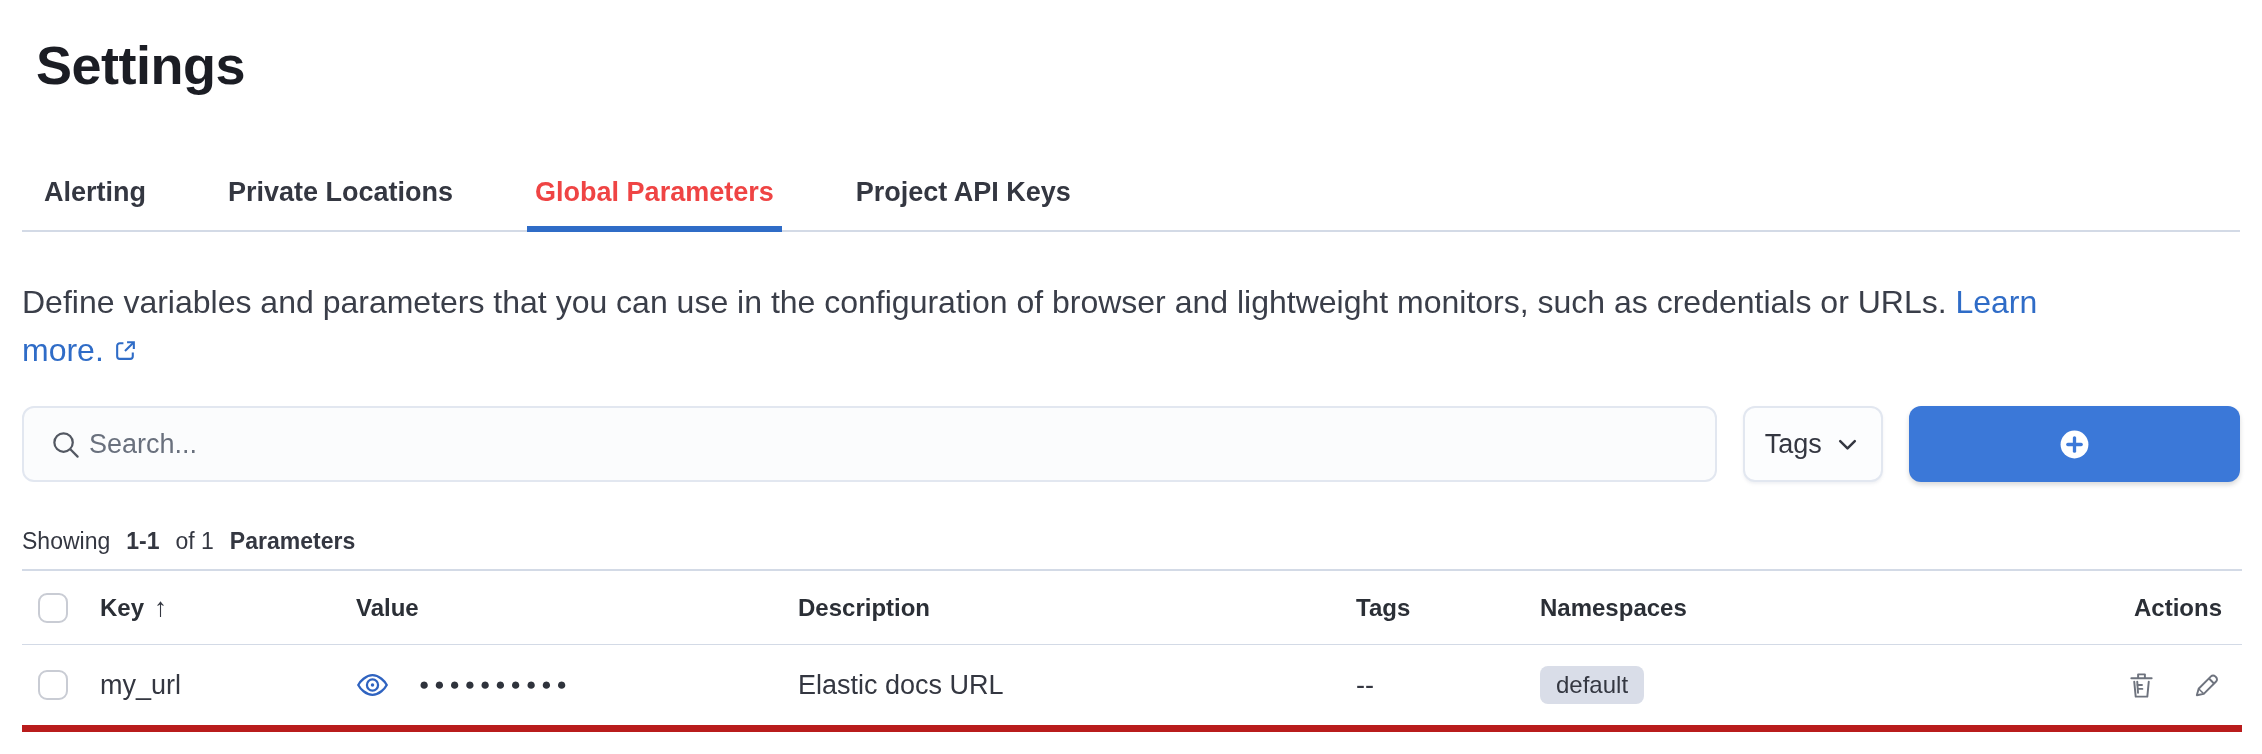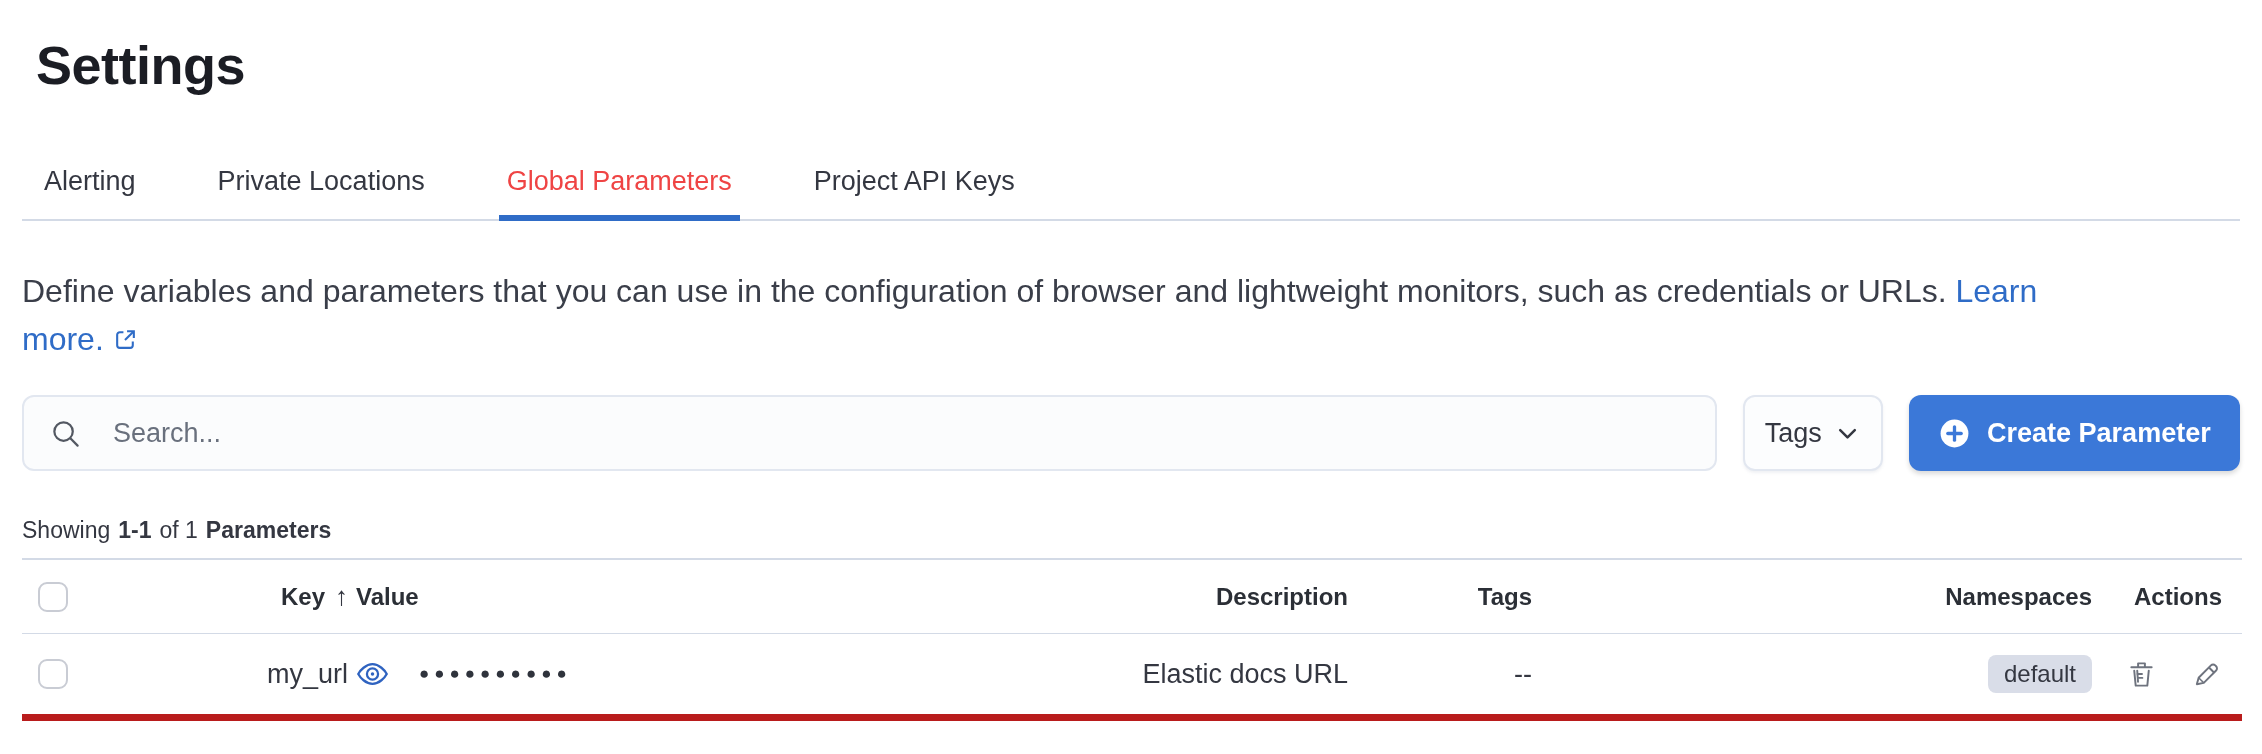--- a/index.html
+++ b/index.html
@@ -7,61 +7,61 @@
     font-family:"Liberation Sans","DejaVu Sans",sans-serif; color:#343741; }
   .container { padding:0 22px; width:2262px; }
 
   
   .page-title { margin:34px 0 0 14px; font-size:54px; font-weight:700;
     color:#1b1d24; letter-spacing:-0.5px; }
 
   
   .tabs { display:flex; gap:70px; margin-top:70px; padding-left:16px;
     border-bottom:2px solid #d3dae6; }
-  .tab { font-size:27px; font-weight:400; color:#343741; padding:0 6px 22px 6px;
-    cursor:pointer; position:relative; white-space:nowrap; }
+  .tab { font-size:27px; font-weight:700; color:#343741; padding:0 6px 22px 6px;
+    cursor:pointer; position:relative; white-space:nowrap;margin-top:11px; }
   .tab.active { color:#ef4444; }
   .tab.active::after { content:""; position:absolute; left:-2px; right:-2px;
     bottom:-2px; height:6px; background:#2f6cc7; }
 
   
   .desc { margin-top:46px; font-size:32px; line-height:48px; color:#3a3e49;
     max-width:2040px; }
   .desc a { color:#2f6cc7; text-decoration:none; cursor:pointer; }
   .ext-icon { display:inline-block; vertical-align:-2px; margin-left:9px; }
 
   
   .toolbar { display:flex; margin-top:30px; gap:26px; align-items:center; }
   .search-box { flex:0 0 1695px; height:76px; background:#fbfcfd;
     border:2px solid #e2e7f0; border-radius:12px; display:flex;
     align-items:center; padding:0 26px; }
   .search-box input { border:none; outline:none; background:transparent;
-    font-size:27px; color:#b91c1c; margin-left:32px; flex:1;
+    font-size:27px; color:#b91c1c; margin-left:8px; flex:1;
     font-family:"Liberation Sans","DejaVu Sans",sans-serif; }
   .search-box input::placeholder { color:#69707d; }
   .tags-btn { height:76px; width:140px; background:#fcfdfe;
     border:2px solid #e2e7f0; border-radius:12px; display:flex;
     align-items:center; justify-content:center; gap:12px; font-size:27px;
     font-weight:500; color:#343741; cursor:pointer;
     box-shadow:0 2px 3px rgba(152,162,179,0.15); }
   .create-btn { height:76px; width:332px; background:#3b78d8; border:none;
     border-radius:12px; display:flex; align-items:center; justify-content:center;
     gap:16px; font-size:27px; font-weight:600; color:#fff; cursor:pointer;
     box-shadow:0 3px 5px rgba(0,0,0,0.15);
     font-family:"Liberation Sans","DejaVu Sans",sans-serif; }
 
   
   .summary { margin-top:46px; font-size:23px; color:#343741; display:flex;
-    gap:8px; align-items:baseline; }
+    gap:16px; align-items:baseline; }
   .summary .b { font-weight:700; }
 
   .divider { margin-top:14px; height:2px; background:#d3dae6; width:2220px; }
 
   
-  .thead, .trow { display:flex; align-items:center; width:2220px;text-align:right; }
+  .thead, .trow { display:flex; align-items:center; width:2220px; }
   .thead { height:74px; border-bottom:1px solid #d3dae6; font-size:24px;
     font-weight:700; color:#2b2f36; }
   .trow { height:87px; border-bottom:7px solid #b91c1c; font-size:27px; }
   .col-check { width:70px; padding-left:16px; display:flex; align-items:center; }
   .col-key { width:256px; padding-left:8px; }
   .col-value { width:442px; padding-left:8px; display:flex; align-items:center; gap:30px; }
   .col-desc { width:558px; padding-left:8px; }
   .col-tags { width:184px; padding-left:8px; }
   .col-ns { width:560px; padding-left:8px; }
   .col-actions { flex:1; padding-right:20px; display:flex;
@@ -119,21 +119,20 @@
       </span>
     </button>
     <button class="create-btn">
       <span style="display:flex">
         <svg viewBox="0 0 32 32" width="33" height="33">
             <circle cx="16" cy="16" r="13.5" fill="#ffffff"></circle>
             <line x1="16" y1="9.5" x2="16" y2="22.5" stroke="#3b78d8" stroke-width="3.2" stroke-linecap="round"></line>
             <line x1="9.5" y1="16" x2="22.5" y2="16" stroke="#3b78d8" stroke-width="3.2" stroke-linecap="round"></line>
           </svg>
       </span>
-      <span>Create Parameter</span>
     </button>
   </div>
 
   <div class="summary">
     <span>Showing</span>
     <span class="b">1-1</span>
     <span>of 1</span>
     <span class="b">Parameters</span>
   </div>
 

